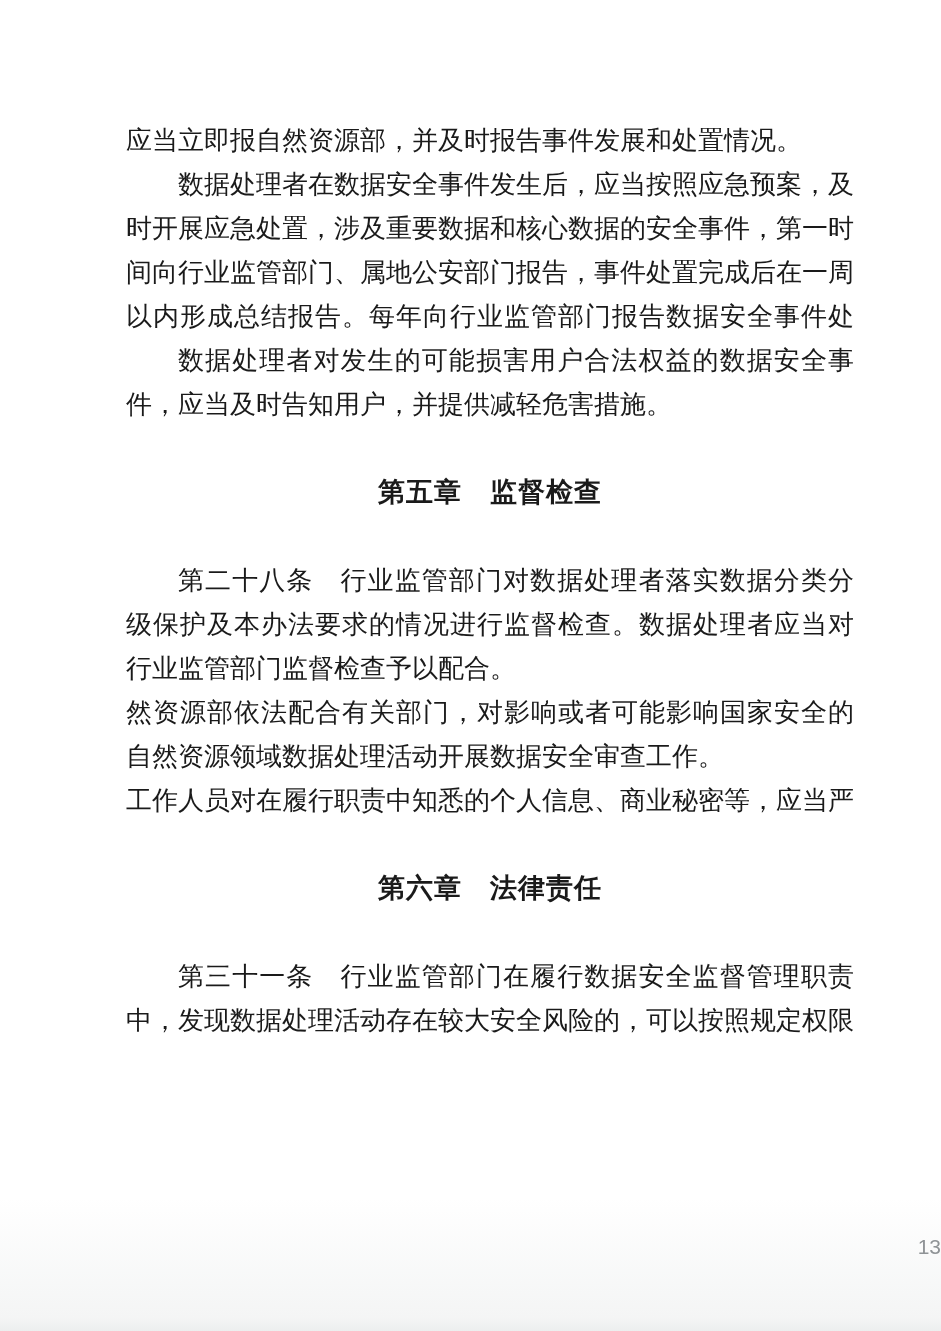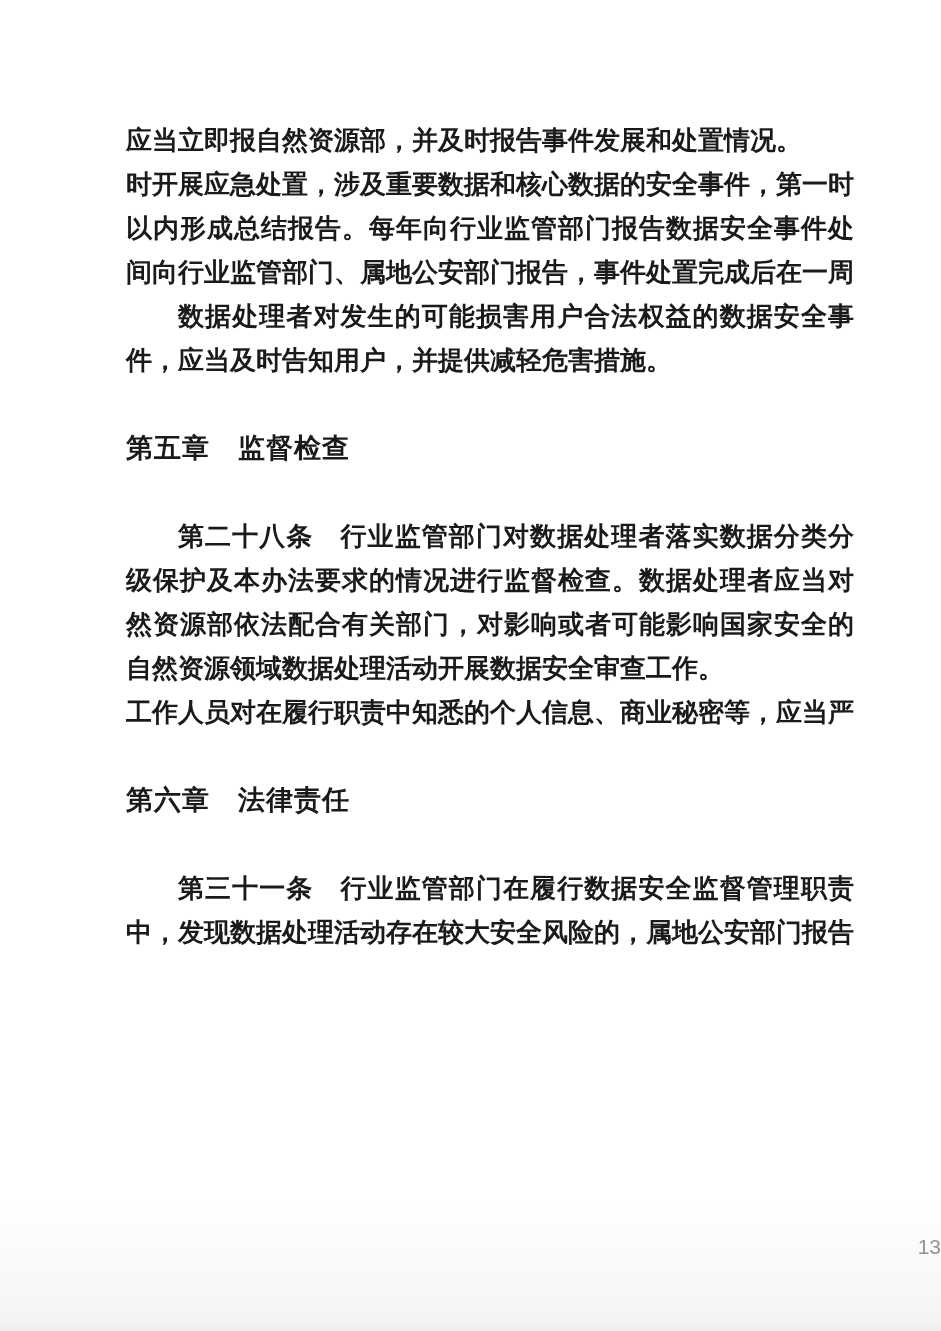--- a/index.html
+++ b/index.html
@@ -18,39 +18,40 @@
   .body-text {
     position: absolute;
     left: 126px;
     top: 118px;
     width: 728px;
   }
   .line {
     height: 44px;
     line-height: 44px;
     font-size: 26px;
-    font-weight: 700;
+    font-weight: 400;
     white-space: nowrap;
     text-align: justify;
     text-align-last: justify;
   }
   .line.short {
     text-align: left;
     text-align-last: left;
   }
   .line.indent {
     padding-left: 52px;
   }
   .chapter {
     height: 44px;
     line-height: 44px;
     margin: 44px 0;
     padding: 0;
     font-size: 27px;
     font-weight: 700;
+    text-align: center;
     letter-spacing: 1px;
   }
   .page-number {
     position: absolute;
     left: 0;
     right: 0;
     top: 1232px;
     height: 30px;
     line-height: 30px;
     text-align: right;
@@ -60,38 +61,40 @@
   }
 </style>
 </head>
 <body>
 
 <div class="page">
   <div class="body-text">
 
     <div class="line short">应当立即报自然资源部，并及时报告事件发展和处置情况。</div>
 
+    <div class="line indent">数据处理者在数据安全事件发生后，应当按照应急预案，及</div>
     <div class="line">时开展应急处置，涉及重要数据和核心数据的安全事件，第一时</div>
+    <div class="line">间向行业监管部门、属地公安部门报告，事件处置完成后在一周</div>
     <div class="line">以内形成总结报告。每年向行业监管部门报告数据安全事件处</div>
-    <div class="line">间向行业监管部门、属地公安部门报告，事件处置完成后在一周</div>
 
     <div class="line indent">数据处理者对发生的可能损害用户合法权益的数据安全事</div>
     <div class="line short">件，应当及时告知用户，并提供减轻危害措施。</div>
 
     <h2 class="chapter">第五章　监督检查</h2>
 
     <div class="line indent">第二十八条　行业监管部门对数据处理者落实数据分类分</div>
     <div class="line">级保护及本办法要求的情况进行监督检查。数据处理者应当对</div>
+    <div class="line short">行业监管部门监督检查予以配合。</div>
 
     <div class="line">然资源部依法配合有关部门，对影响或者可能影响国家安全的</div>
     <div class="line short">自然资源领域数据处理活动开展数据安全审查工作。</div>
 
     <div class="line">工作人员对在履行职责中知悉的个人信息、商业秘密等，应当严</div>
 
     <h2 class="chapter">第六章　法律责任</h2>
 
     <div class="line indent">第三十一条　行业监管部门在履行数据安全监督管理职责</div>
-    <div class="line">中，发现数据处理活动存在较大安全风险的，属地公安部门报告</div>
+    <div class="line">中，发现数据处理活动存在较大安全风险的，可以按照规定权限</div>
 
   </div>
 
   <div class="page-number">13</div>
 </div>
 
 </body></html>

